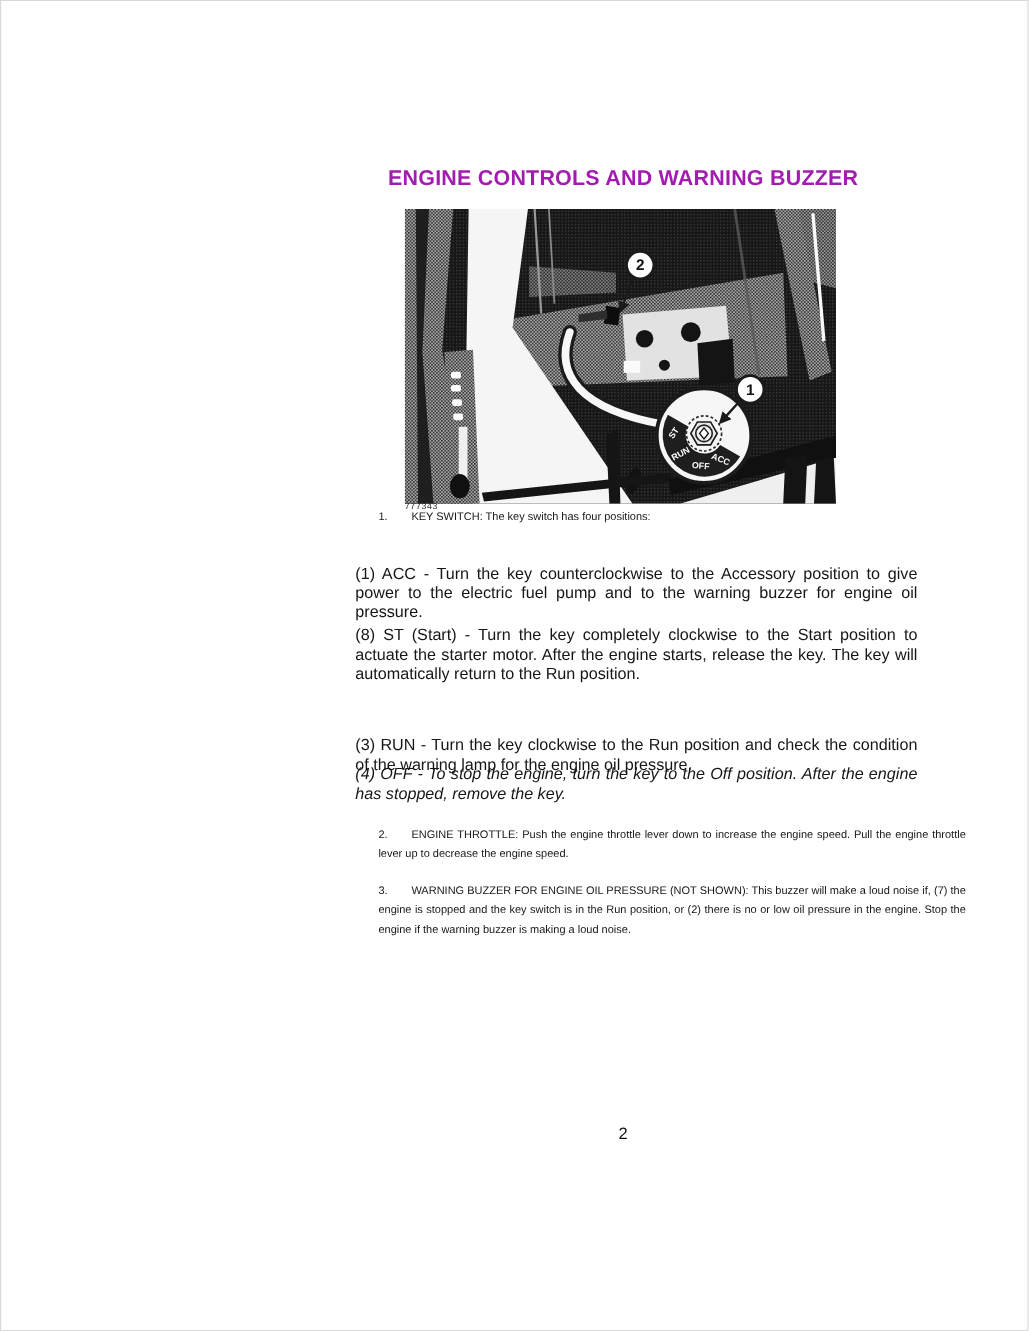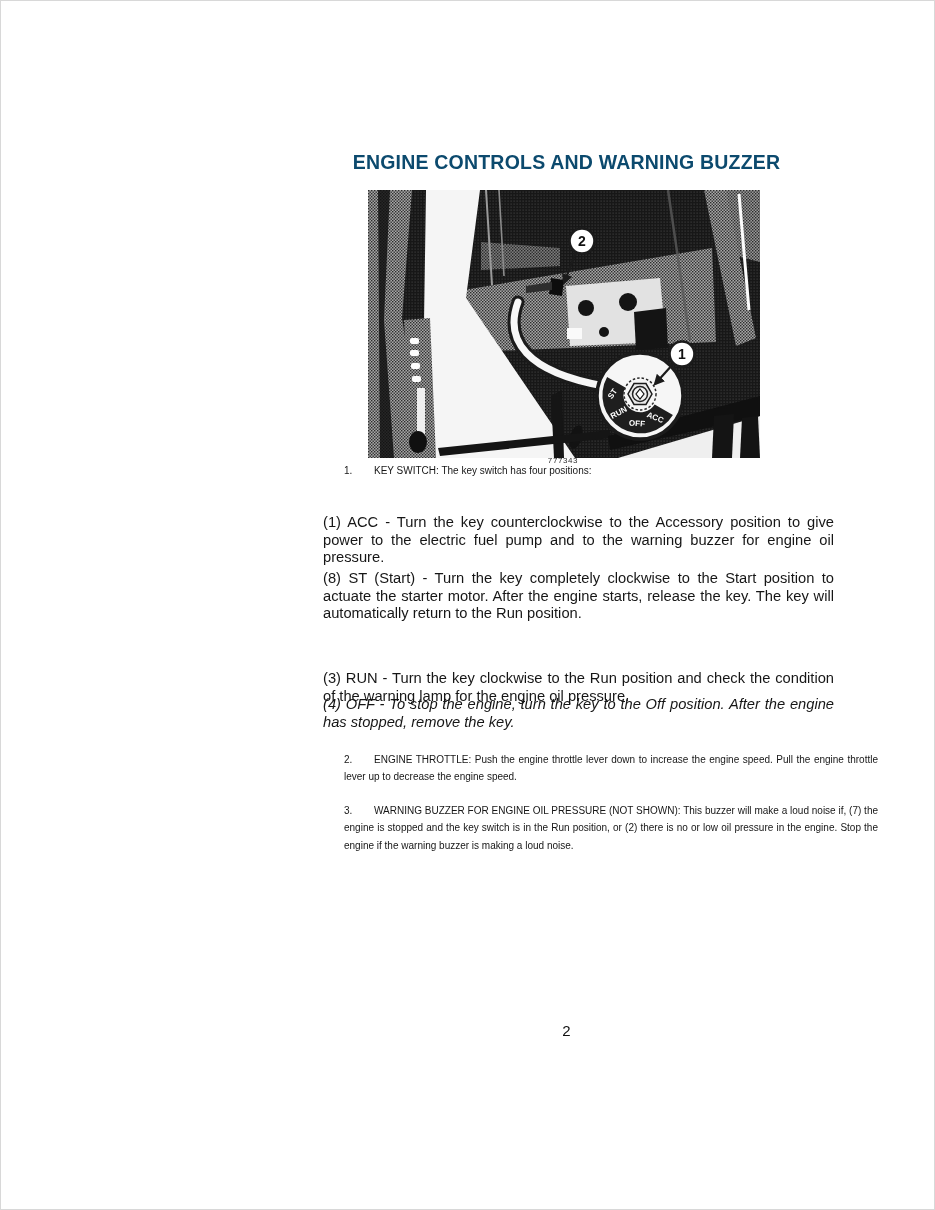--- a/index.html
+++ b/index.html
@@ -10,30 +10,30 @@
     overflow:hidden;
   }
   .page-edge {
     position:absolute; inset:0;
     box-shadow: inset 0 0 0 1px #d8d8d8;
     pointer-events:none;
   }
   .title {
     position:absolute; left:300px; top:151px; width:533px;
     text-align:center; font-size:19.5px; font-weight:bold;
-    letter-spacing:0.2px; color:#0c4a6e;
+    letter-spacing:0.2px; color:#a21caf;
     white-space:nowrap;
   }
   .photo {
     position:absolute; left:368px; top:190px; width:392px; height:268px;
   }
   .photo svg { display:block; }
   .photo-id {
     position:absolute; left:368px; top:456px; width:390px;
-    text-align:center; font-size:8px; color:#2e2e2e; letter-spacing:0.6px;
+    text-align:left; font-size:8px; color:#2e2e2e; letter-spacing:0.6px;
   }
   .item {
     position:absolute; left:300px; width:534px;
     font-size:10px; line-height:17.4px; text-align:justify;margin-left:44px;
   }
   .item .num { display:inline-block; min-width:30px; }
   #item1 { top:462px; text-align:left; }
   #item2 { top:751px; }
   #item3 { top:802px; }
   .sub {

